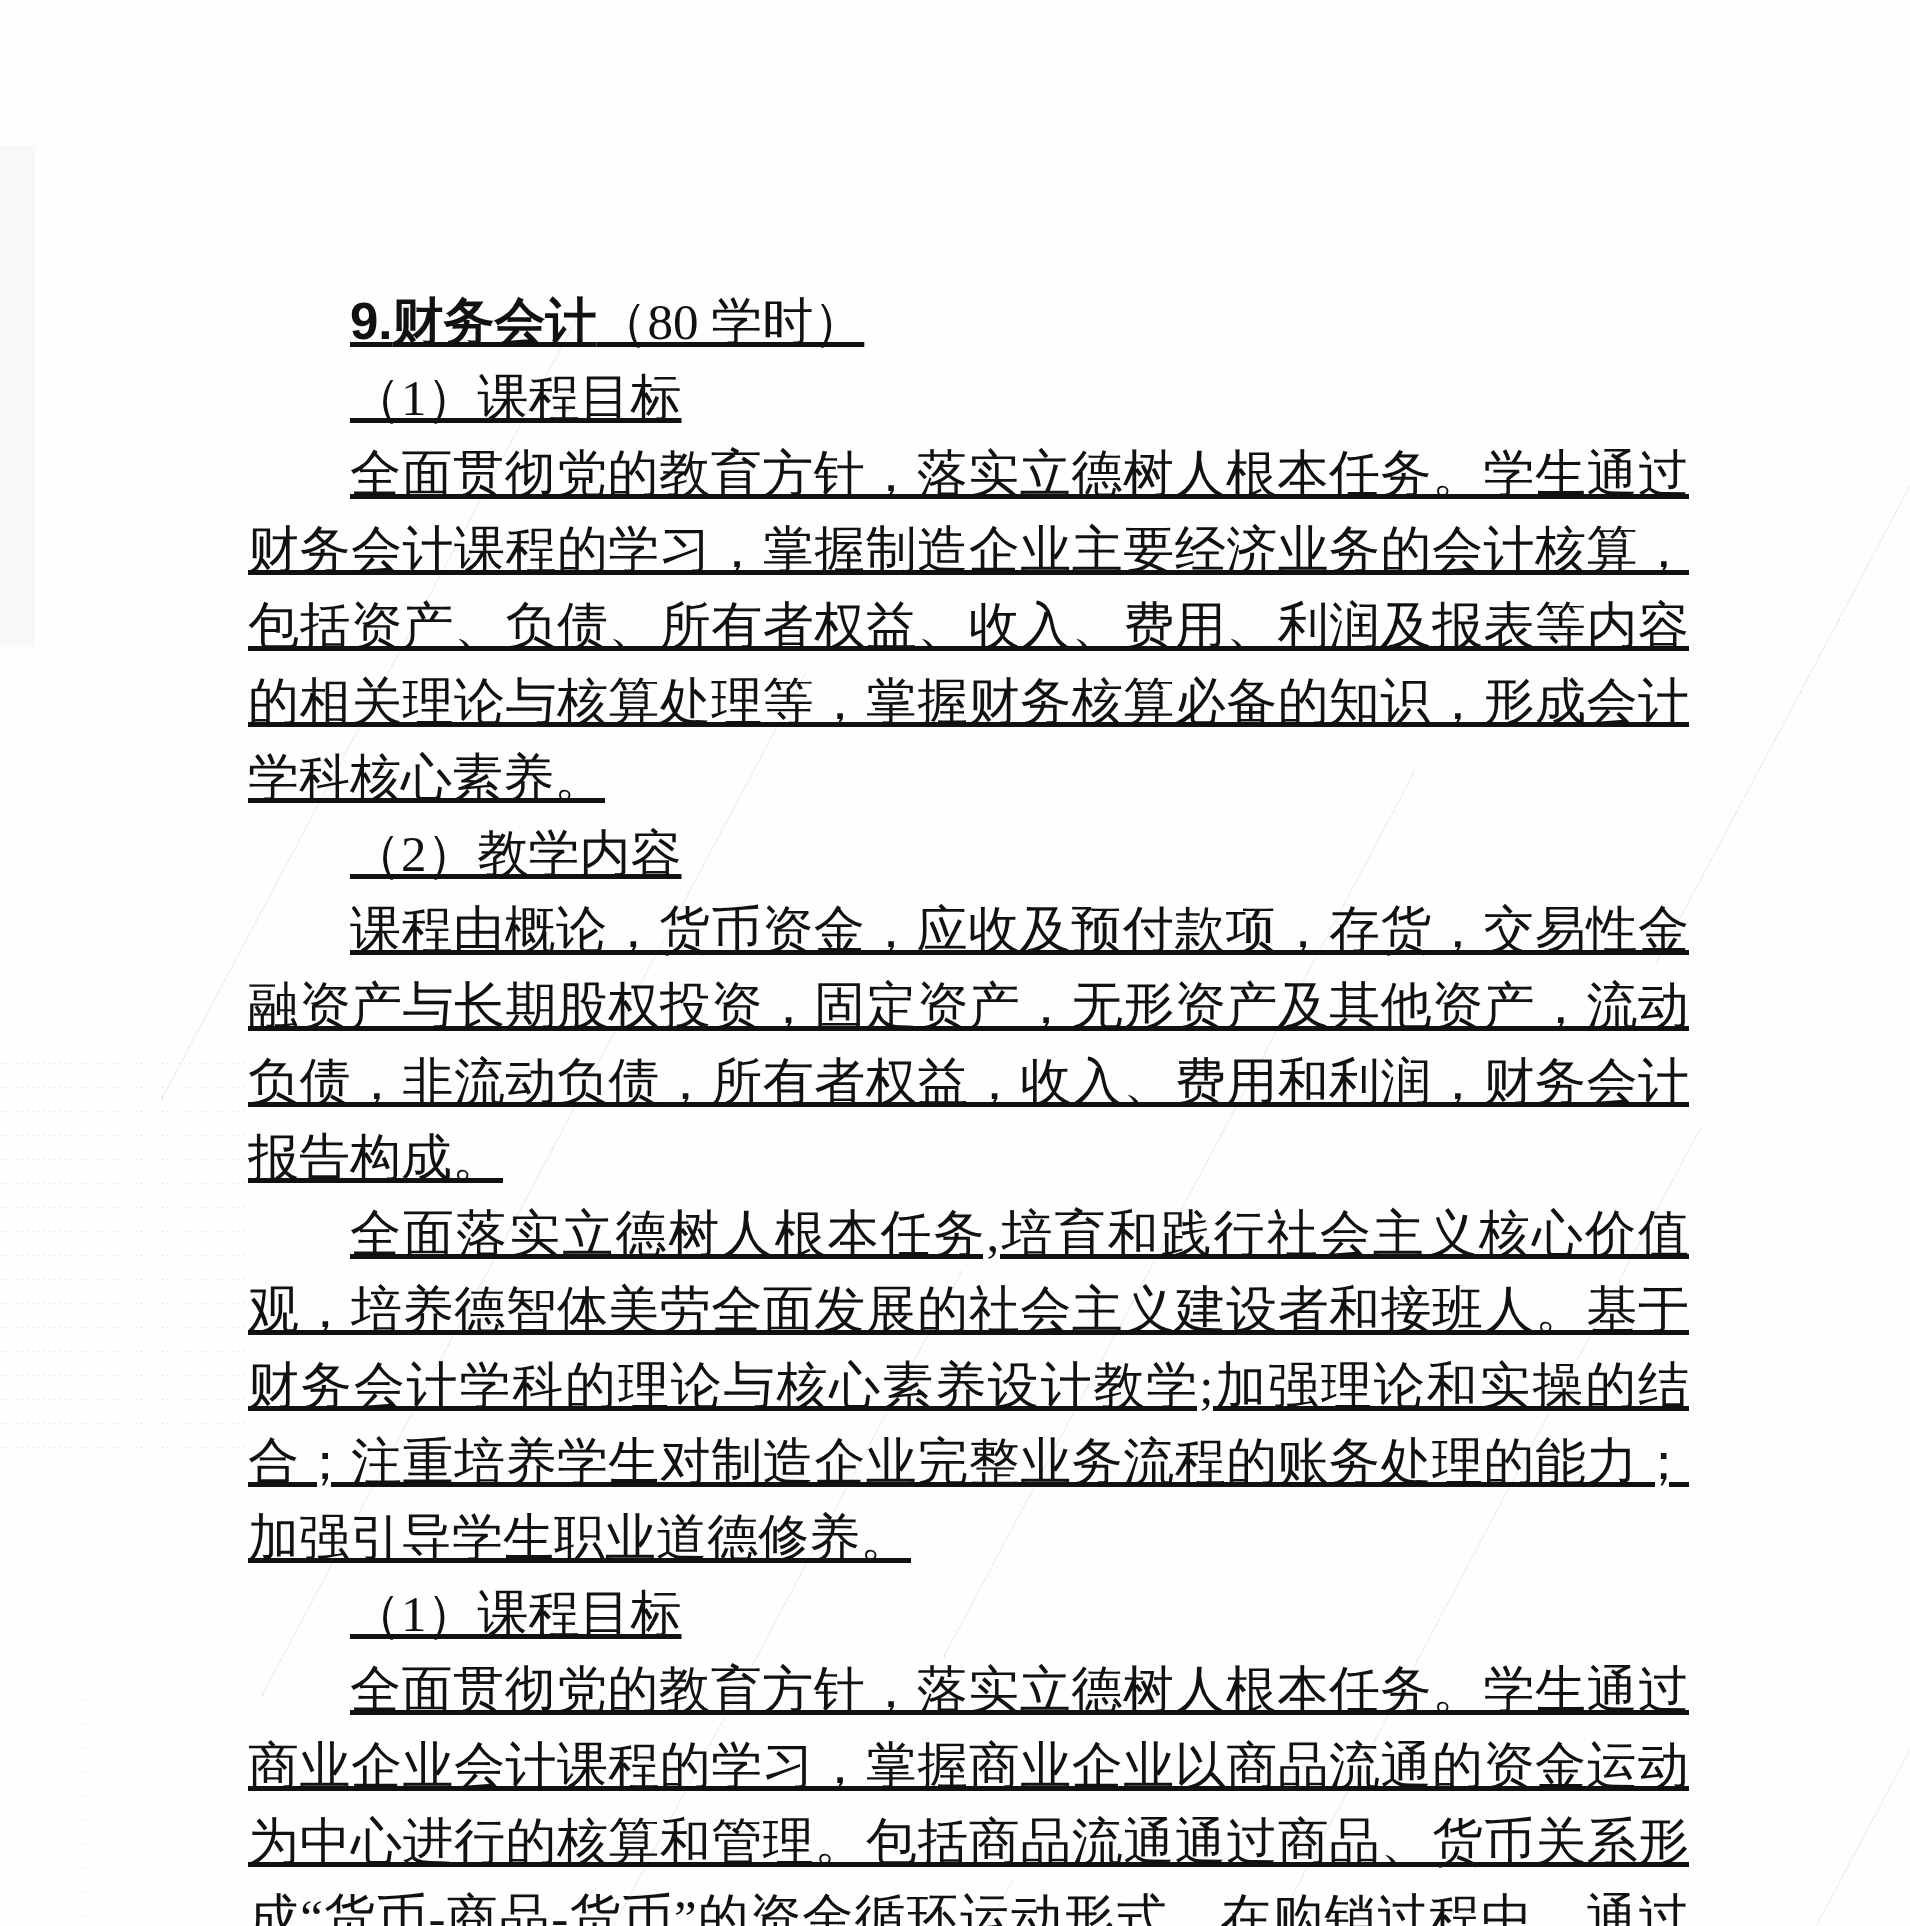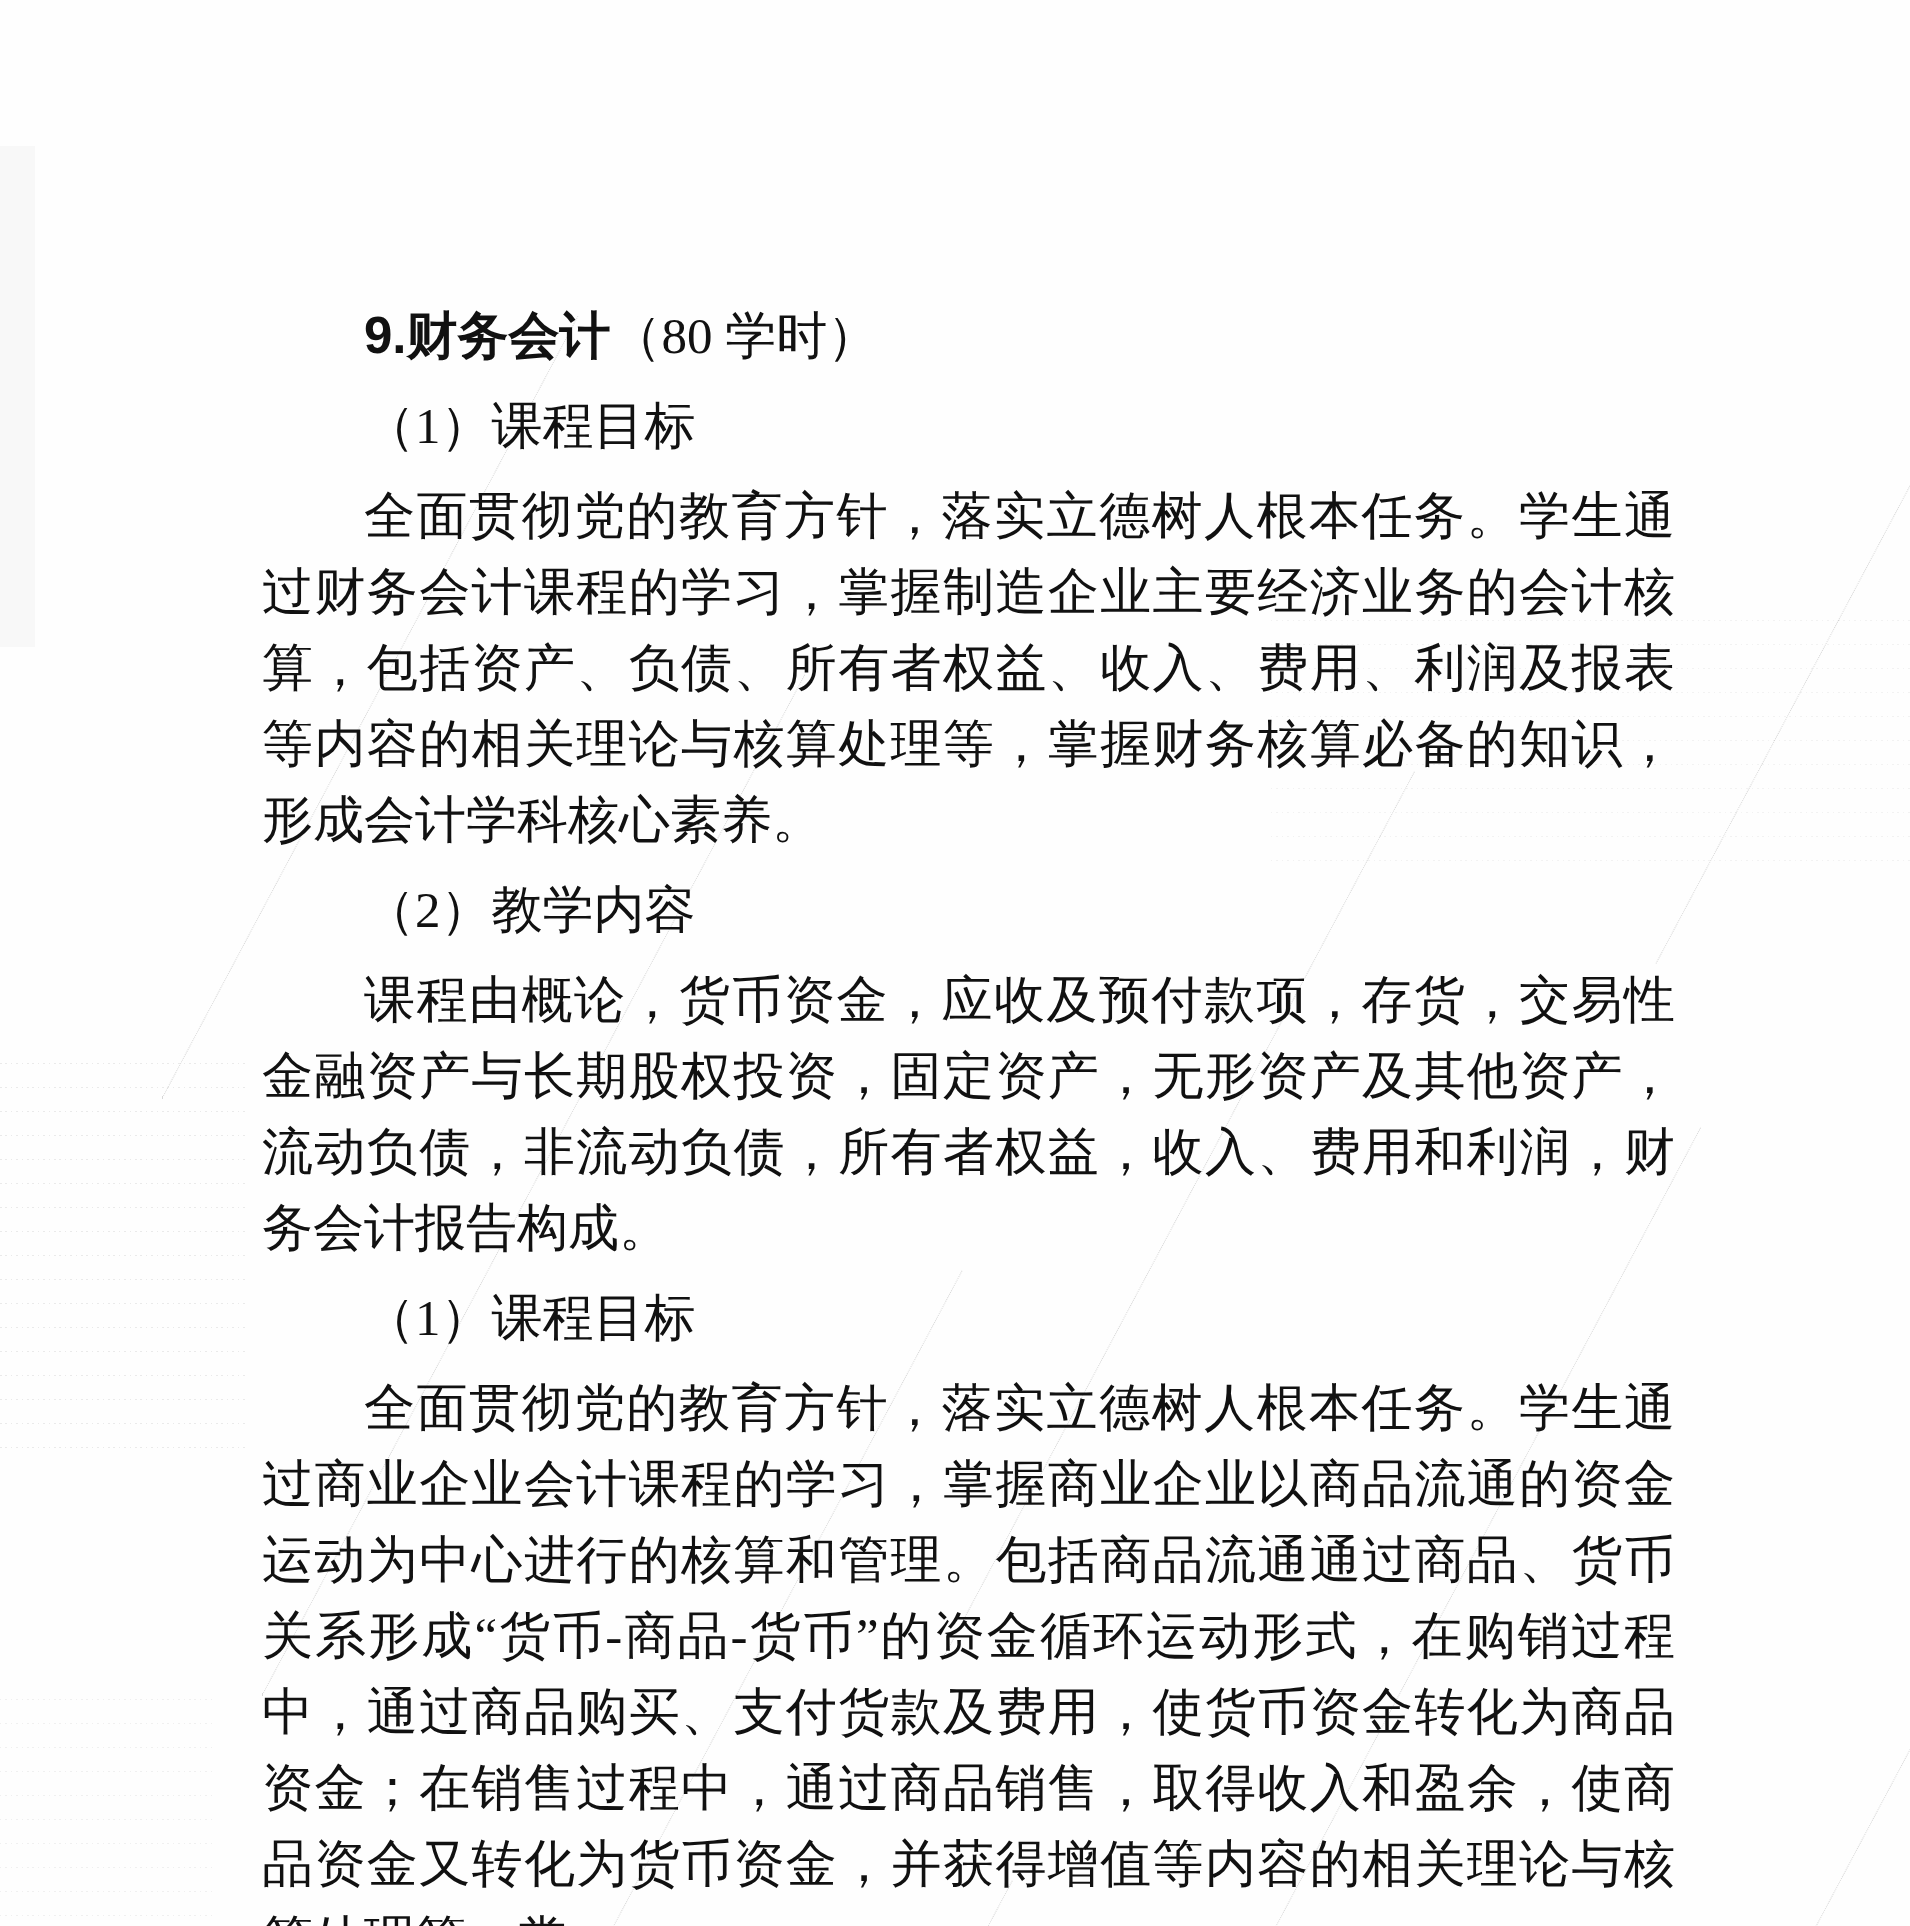--- a/index.html
+++ b/index.html
@@ -22,23 +22,24 @@
     left: 248px;
     top: 284px;
     width: 1441px;
     font-size: 51px;
     line-height: 76px;
     text-align: justify;
     text-justify: inter-character;
     letter-spacing: 0;
   }
   .textblock p {
-    margin: 14px;
+    margin: 0;
     padding: 0;
     text-indent: 102px; 
+    text-decoration: underline;
   }
   .heading {
     white-space: nowrap;
   }
   .heading .hnum,
   .heading .htitle {
     font-weight: 700;
     font-family: "Liberation Sans", sans-serif; 
   }
   .heading .hhours {
@@ -107,20 +108,21 @@
   <main class="textblock">
 
     <p class="heading"><span class="hnum">9.</span><span class="htitle">财务会计</span><span class="hhours">（80 学时）</span></p>
 
     <p class="sublabel">（1）课程目标</p>
     <p class="para">全面贯彻党的教育方针，落实立德树人根本任务。学生通过财务会计课程的学习，掌握制造企业主要经济业务的会计核算，包括资产、负债、所有者权益、收入、费用、利润及报表等内容的相关理论与核算处理等，掌握财务核算必备的知识，形成会计学科核心素养。</p>
 
     <p class="sublabel">（2）教学内容</p>
     <p class="para">课程由概论，货币资金，应收及预付款项，存货，交易性金融资产与长期股权投资，固定资产，无形资产及其他资产，流动负债，非流动负债，所有者权益，收入、费用和利润，财务会计报告构成。</p>
 
+    <p class="para">全面落实立德树人根本任务,培育和践行社会主义核心价值观，培养德智体美劳全面发展的社会主义建设者和接班人。基于财务会计学科的理论与核心素养设计教学;加强理论和实操的结合；注重培养学生对制造企业完整业务流程的账务处理的能力；加强引导学生职业道德修养。</p>
 
 
     <p class="sublabel">（1）课程目标</p>
     <p class="para">全面贯彻党的教育方针，落实立德树人根本任务。学生通过商业企业会计课程的学习，掌握商业企业以商品流通的资金运动为中心进行的核算和管理。包括商品流通通过商品、货币关系形成“货币-商品-货币”的资金循环运动形式，在购销过程中，通过商品购买、支付货款及费用，使货币资金转化为商品资金；在销售过程中，通过商品销售，取得收入和盈余，使商品资金又转化为货币资金，并获得增值等内容的相关理论与核算处理等，掌</p>
 
   </main>
 
 </div>
 
 

